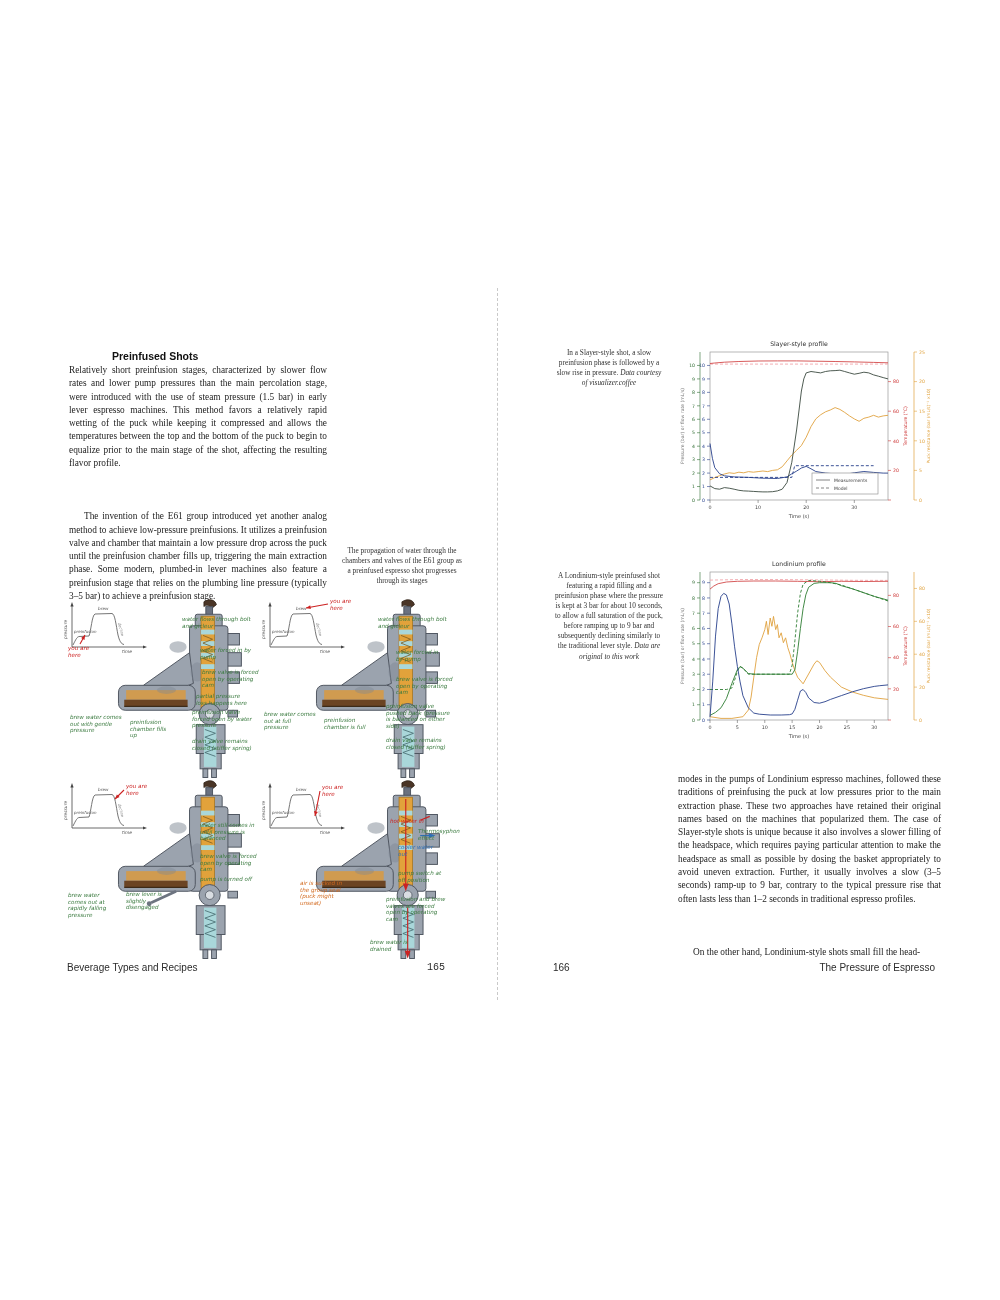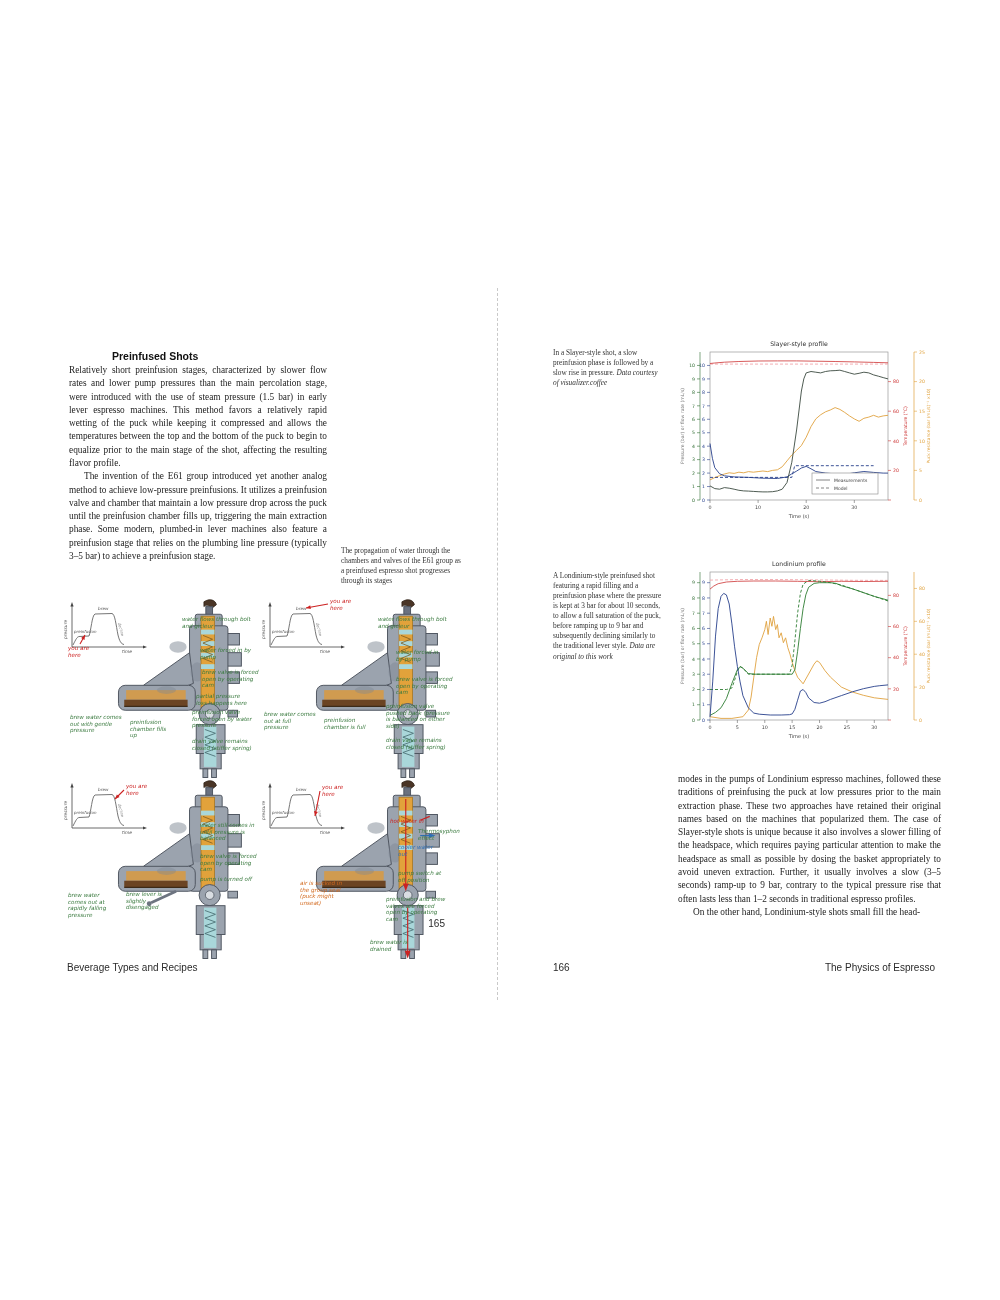--- a/index.html
+++ b/index.html
@@ -5,32 +5,32 @@
   html,body{margin:0;padding:0;background:#ffffff;}
   .canvas{position:relative;width:1000px;height:1300px;background:#ffffff;overflow:hidden;
           font-family:"Liberation Serif",serif;color:#222;}
   .divider{position:absolute;left:497px;top:288px;height:712px;width:0;
            border-left:1px dashed #c9c9c9;}
   
   .heading{position:absolute;left:67px;top:350px;width:260px;
            font-family:"Liberation Sans",sans-serif;font-weight:bold;font-size:10.5px;color:#111;padding-left:45px;}
   .bodycol{position:absolute;text-align:justify;font-size:9.3px;line-height:1.43;color:#1c1c1c;}
   .bodycol p{margin:0;}
-  .bodycol p.ind{text-indent:15px;}
+  .bodycol p.ind{text-indent:15px;margin-top:40px;}
   #left-body{left:69px;top:364px;width:258px;}
   #right-body{left:678px;top:773px;width:263px;}
-  .margincap{position:absolute;font-size:7.3px;line-height:1.38;color:#333;text-align:left;}
+  .margincap{position:absolute;font-size:7.3px;line-height:1.38;color:#333;text-align:center;}
   #left-margin-cap{left:341px;top:546px;width:122px;}
   #cap-slayer{left:553px;top:348px;width:112px;}
   #cap-londinium{left:553px;top:571px;width:112px;}
   .margincap .it{font-style:italic;}
   
   .footer{position:absolute;font-family:"Liberation Sans",sans-serif;font-size:10px;color:#2b2b2b;}
   #f-left-title{left:67px;top:962px;}
-  #f-left-num{left:400px;top:918px;width:45px;text-align:right;}
+  #f-left-num{left:400px;top:962px;width:45px;text-align:right;font-family:Liberation Mono, monospace;}
   #f-right-num{left:553px;top:962px;}
   #f-right-title{left:760px;top:962px;width:175px;text-align:right;}
   
   .chartbox{position:absolute;width:268px;height:200px;}
   #chart-0{left:676px;top:336px;}
   #chart-1{left:676px;top:556px;height:206px;}
   
   .dcell{position:absolute;width:202px;height:182px;}
   #d0{left:60px;top:597px;} #d1{left:258px;top:597px;}
   #d2{left:60px;top:778px;} #d3{left:258px;top:778px;}
@@ -501,16 +501,16 @@
           <polyline points="34.0,159.4 39.5,156.4 45.0,151.8 50.4,142.6 55.9,127.4 61.4,113.6 64.1,110.6 66.9,112.1 72.3,117.5 77.8,118.2 88.8,118.2 99.7,118.2 110.7,118.2 116.2,118.2 118.9,113.6 121.6,95.3 124.4,72.5 127.1,52.6 129.8,38.9 132.6,31.3 138.1,27.4 143.5,26.7 149.0,26.7 154.5,26.7 160.0,27.4 165.4,29.7 176.4,32.8 187.4,36.6 198.3,40.4 212.0,44.2" fill="none" stroke="#2e7d32" stroke-width="0.9" stroke-linejoin="round"></polyline>
           <polyline points="34.0,160.9 36.7,125.9 39.5,80.1 42.2,52.6 45.0,40.4 47.7,37.4 50.4,38.9 53.2,48.0 55.9,67.9 58.6,90.8 61.4,110.6 64.1,125.9 66.9,139.6 72.3,151.8 77.8,157.1 83.3,158.2 94.2,159.0 105.2,159.0 113.4,158.7 116.2,157.9 118.9,153.3 121.6,144.2 124.4,135.0 127.1,133.5 129.8,136.5 132.6,141.9 138.1,146.5 143.5,147.2 149.0,145.7 154.5,143.4 165.4,139.6 176.4,135.8 187.4,132.7 198.3,130.4 203.8,129.7 212.0,128.9" fill="none" stroke="#27408b" stroke-width="0.9" stroke-linejoin="round"></polyline>
         </svg></div>
 
     <div class="bodycol" id="right-body">
       <p>modes in the pumps of Londinium espresso machines, followed these traditions of preinfusing the puck at low pressures prior to the main extraction phase. These two approaches have retained their original names based on the machines that popularized them. The case of Slayer-style shots is unique because it also involves a slower filling of the headspace, which requires paying particular attention to make the headspace as small as possible by dosing the basket appropriately to avoid uneven extraction. Further, it usually involves a slow (3–5 seconds) ramp-up to 9 bar, contrary to the typical pressure rise that often lasts less than 1–2 seconds in traditional espresso profiles.</p>
       <p class="ind">On the other hand, Londinium-style shots small fill the head-</p>
     </div>
 
     <div class="footer" id="f-right-num">166</div>
-    <div class="footer" id="f-right-title">The Physics of Espresso</div>
+    <div class="footer" id="f-right-title">The Pressure of Espresso</div>
   </div>
 
 </div>
 
 </body></html>

